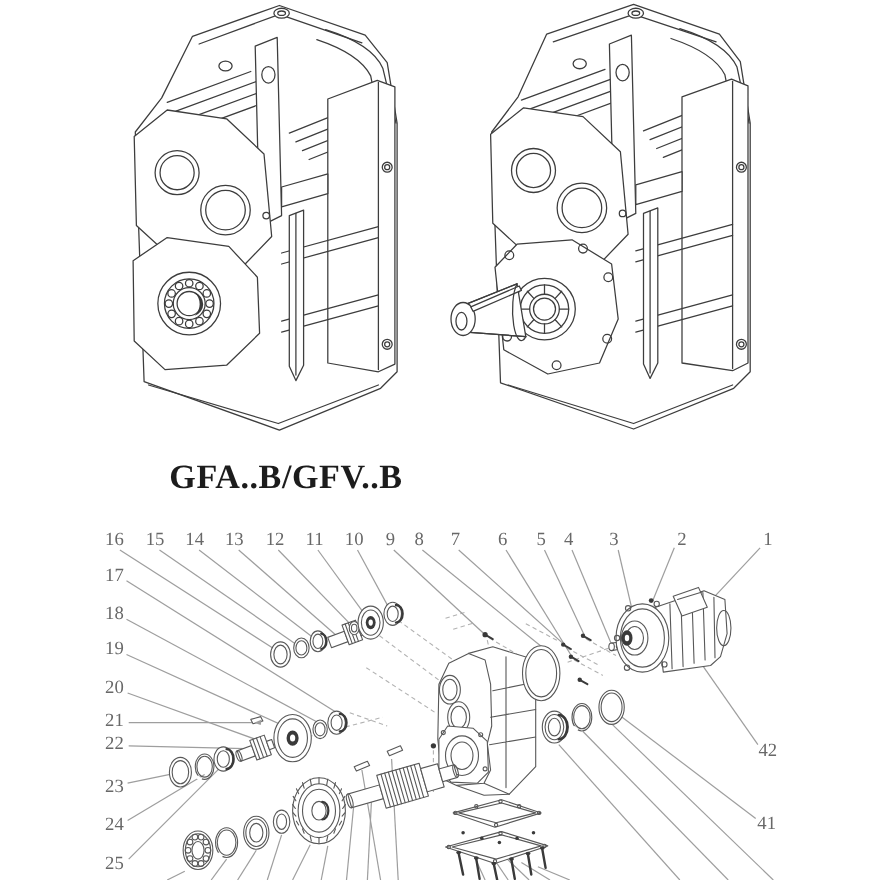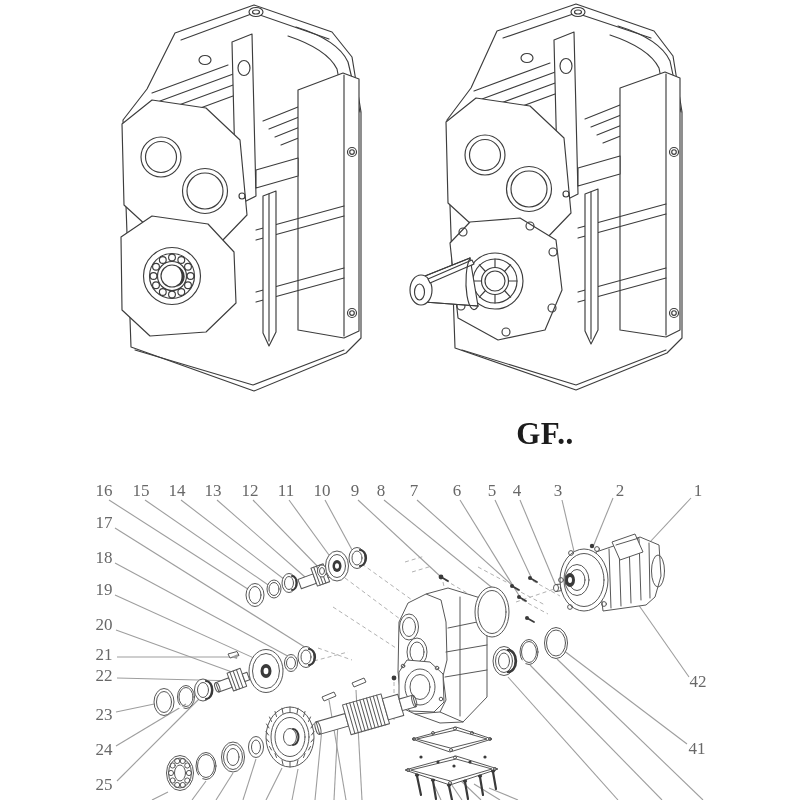--- a/index.html
+++ b/index.html
@@ -434,14 +434,14 @@
         <text x="104" y="656" class="callout-num" text-anchor="middle" dominant-baseline="middle">21</text>
         <text x="104" y="677" class="callout-num" text-anchor="middle" dominant-baseline="middle">22</text>
         <text x="104" y="716" class="callout-num" text-anchor="middle" dominant-baseline="middle">23</text>
         <text x="104" y="751" class="callout-num" text-anchor="middle" dominant-baseline="middle">24</text>
         <text x="104" y="786" class="callout-num" text-anchor="middle" dominant-baseline="middle">25</text>
         <text x="697" y="750" class="callout-num" text-anchor="middle" dominant-baseline="middle">41</text>
         <text x="698" y="683" class="callout-num" text-anchor="middle" dominant-baseline="middle">42</text>
       </g>
   </svg>
 
-  <div class="model-label right">GF..</div>
+  <div class="model-label left">GFA..B/GFV..B</div>
 </div>
 
 </body></html>

